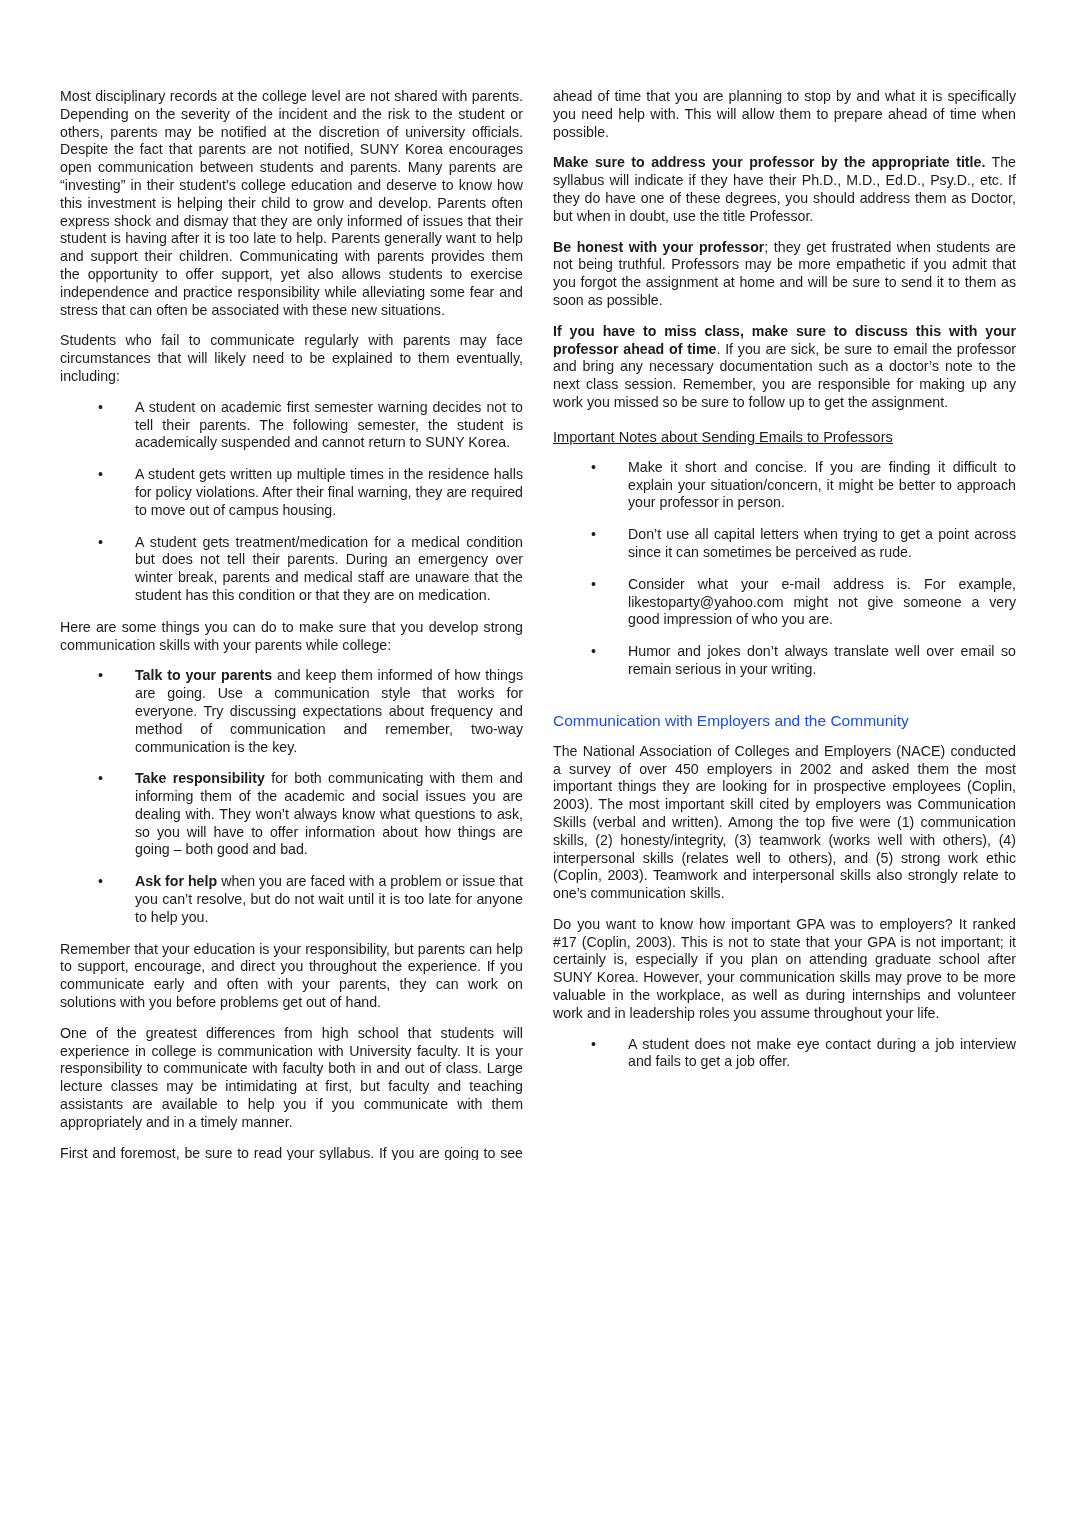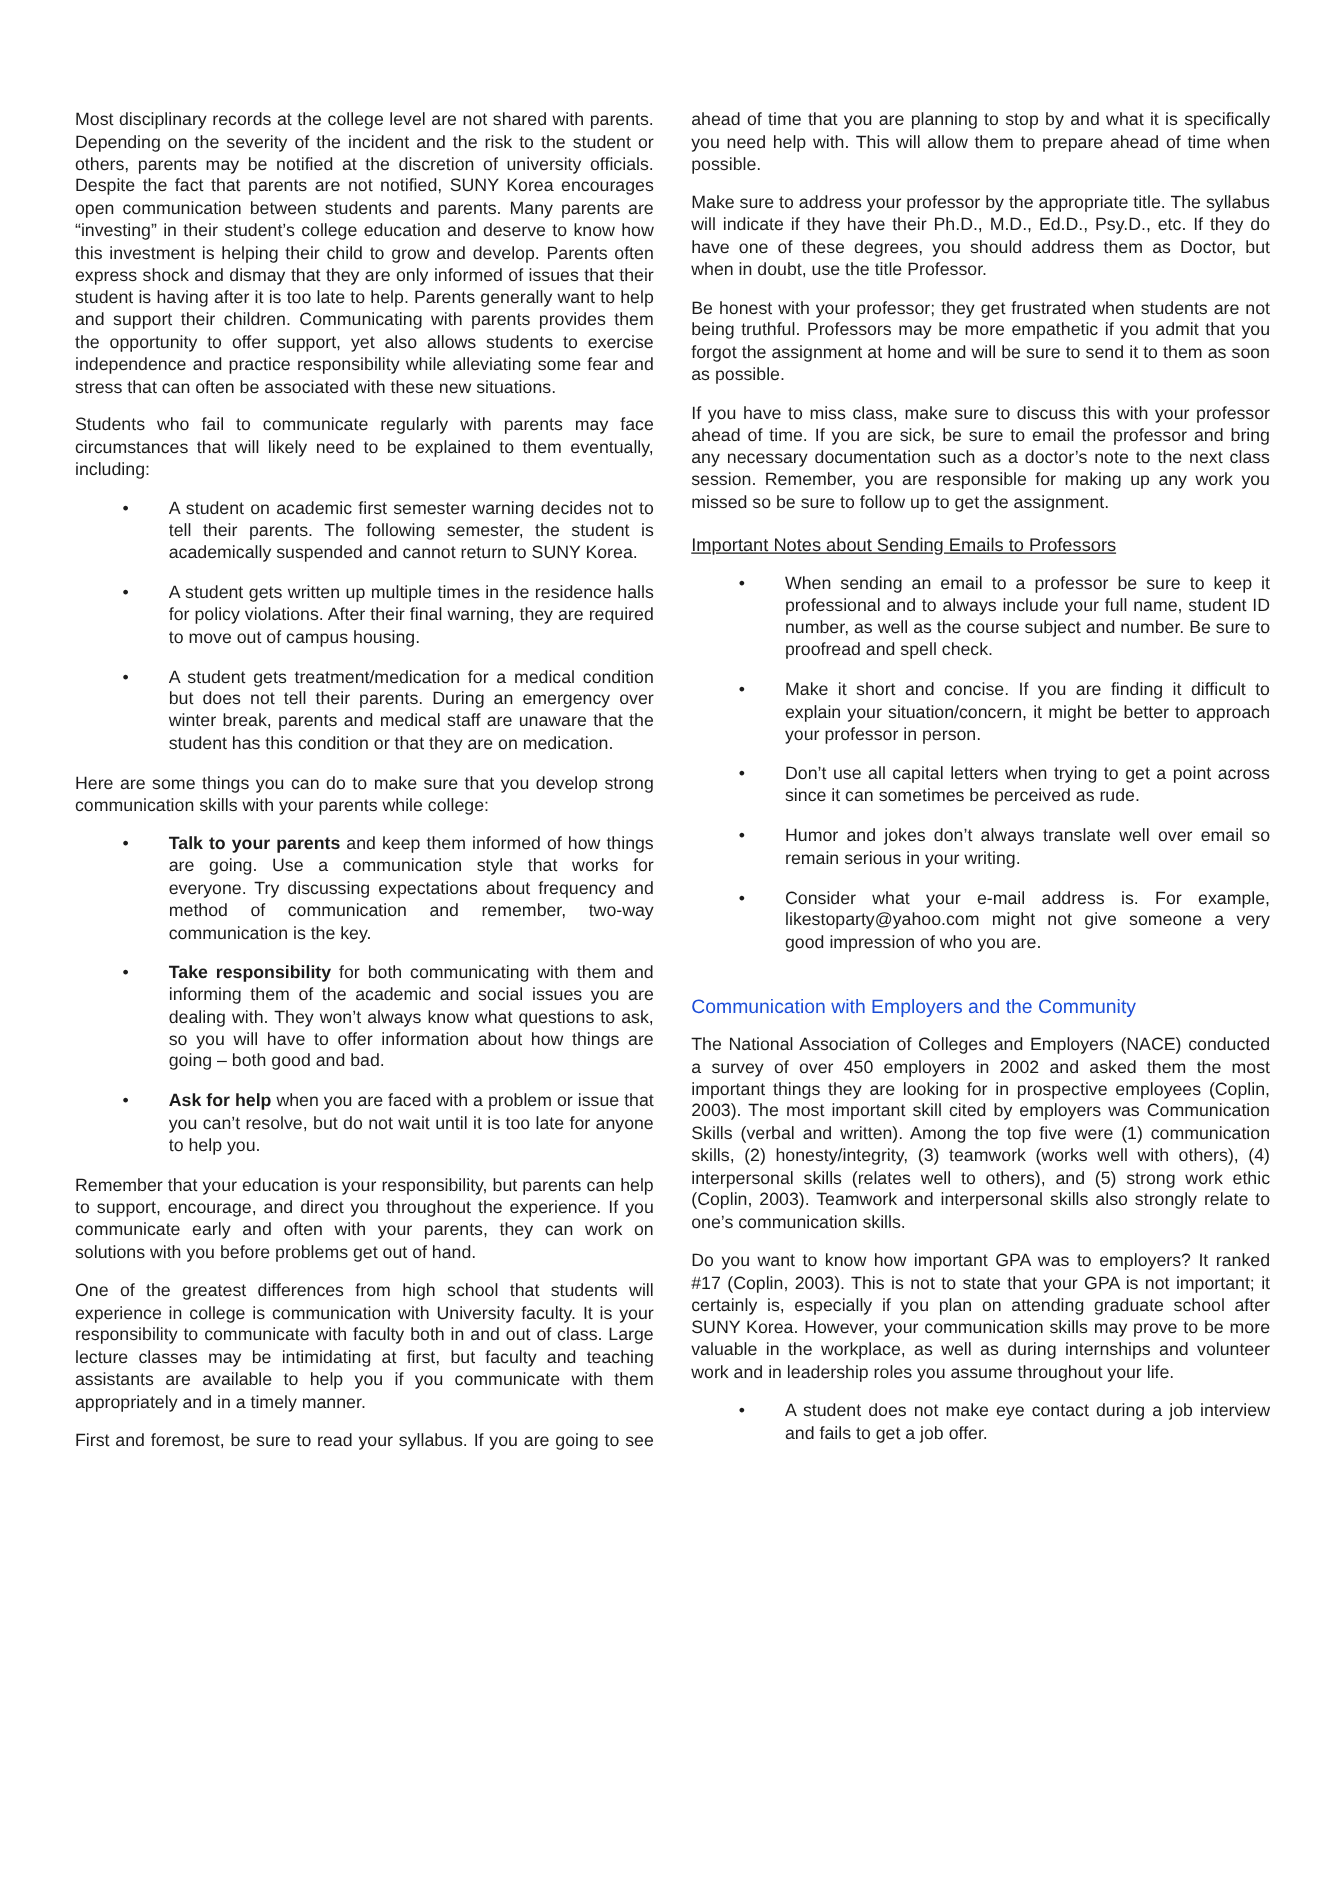--- a/index.html
+++ b/index.html
@@ -25,21 +25,21 @@
   .col {
     width: 463px;
     flex: 0 0 463px;
   }
   .para {
     margin: 0 0 13px 0;
     font-size: 14.2px;
     line-height: 17.8px;
     text-align: justify;
   }
-  .para b { font-weight: 400; }
+  .para b { font-weight: 700; }
   ul.bullets {
     list-style: none;
     margin: 6px 0 13px 0;
     padding: 0;
   }
   ul.bullets li {
     position: relative;
     padding-left: 75px;
     margin: 0 0 14px 0;
     font-size: 14.2px;
@@ -112,25 +112,24 @@
       <p class="para">First and foremost, be sure to read your syllabus. If you are going to see your professor, make sure to visit them during the office hours they have provided. It is also a good idea to let your professor know</p>
     </div>
 
     <div class="col">
       <p class="para">ahead of time that you are planning to stop by and what it is specifically you need help with. This will allow them to prepare ahead of time when possible.</p>
       <p class="para"><b>Make sure to address your professor by the appropriate title.</b><span> The syllabus will indicate if they have their Ph.D., M.D., Ed.D., Psy.D., etc. If they do have one of these degrees, you should address them as Doctor, but when in doubt, use the title Professor.</span></p>
       <p class="para"><b>Be honest with your professor</b><span>; they get frustrated when students are not being truthful. Professors may be more empathetic if you admit that you forgot the assignment at home and will be sure to send it to them as soon as possible.</span></p>
       <p class="para"><b>If you have to miss class, make sure to discuss this with your professor ahead of time</b><span>. If you are sick, be sure to email the professor and bring any necessary documentation such as a doctor’s note to the next class session. Remember, you are responsible for making up any work you missed so be sure to follow up to get the assignment.</span></p>
       <h3 class="underline-heading">Important Notes about Sending Emails to Professors</h3>
       <ul class="bullets">
-        <li>When sending an email to a professor be sure to keep it professional and to always include your full name, student ID number, as well as the course subject and number. Be sure to proofread and spell check.</li>
         <li>Make it short and concise. If you are finding it difficult to explain your situation/concern, it might be better to approach your professor in person.</li>
         <li>Don’t use all capital letters when trying to get a point across since it can sometimes be perceived as rude.</li>
+        <li>Consider what your e-mail address is. For example, likestoparty@yahoo.com might not give someone a very good impression of who you are.</li>
         <li>Humor and jokes don’t always translate well over email so remain serious in your writing.</li>
-        <li>Consider what your e-mail address is. For example, likestoparty@yahoo.com might not give someone a very good impression of who you are.</li>
       </ul>
       <h3 class="gray-heading">Communication with Employers and the Community</h3>
       <p class="para">The National Association of Colleges and Employers (NACE) conducted a survey of over 450 employers in 2002 and asked them the most important things they are looking for in prospective employees (Coplin, 2003). The most important skill cited by employers was Communication Skills (verbal and written). Among the top five were (1) communication skills, (2) honesty/integrity, (3) teamwork (works well with others), (4) interpersonal skills (relates well to others), and (5) strong work ethic (Coplin, 2003). Teamwork and interpersonal skills also strongly relate to one’s communication skills.</p>
       <p class="para">Do you want to know how important GPA was to employers? It ranked #17 (Coplin, 2003). This is not to state that your GPA is not important; it certainly is, especially if you plan on attending graduate school after SUNY Korea. However, your communication skills may prove to be more valuable in the workplace, as well as during internships and volunteer work and in leadership roles you assume throughout your life.</p>
       <ul class="bullets">
         <li>A student does not make eye contact during a job interview and fails to get a job offer.</li>
       </ul>
     </div>
 
   </div>

